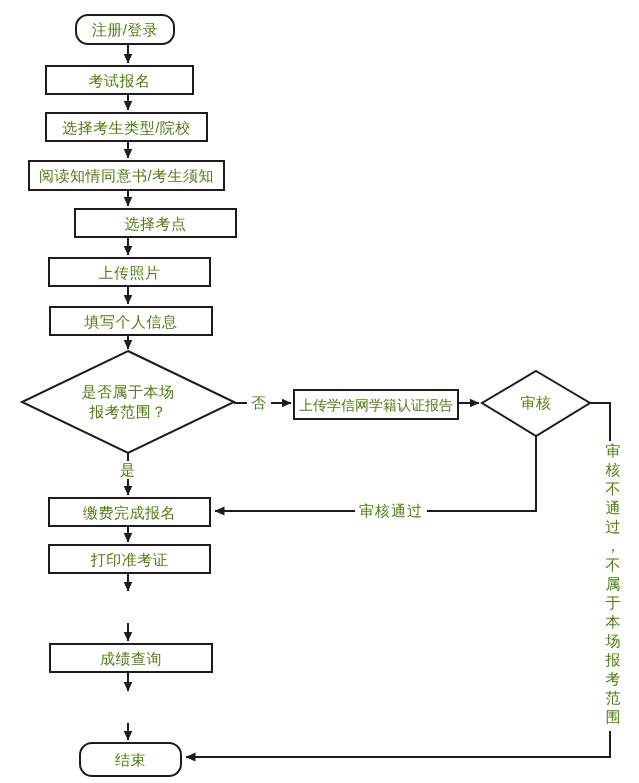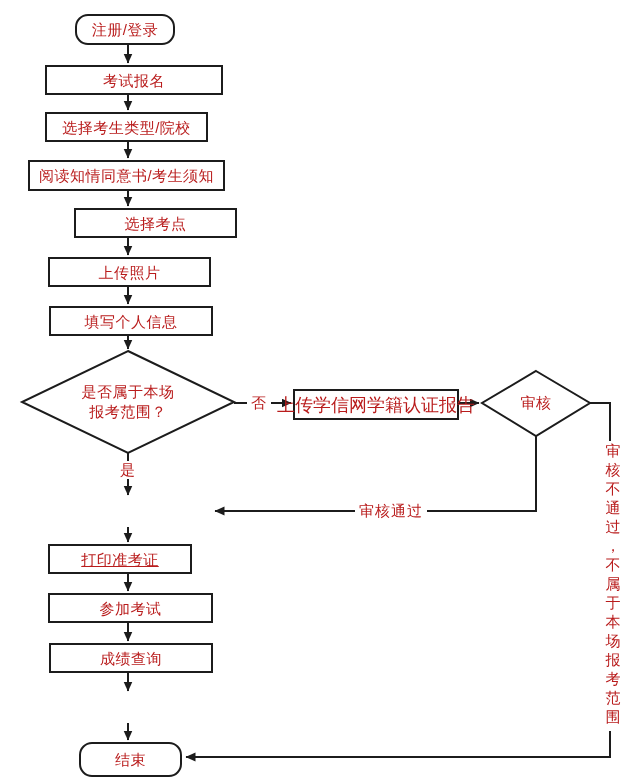--- a/index.html
+++ b/index.html
@@ -2,21 +2,21 @@
 <html><head>
 <meta charset="utf-8">
 <style>
   html, body { margin: 0; padding: 0; background: #ffffff; }
   .stage {
     position: relative;
     width: 639px;
     height: 783px;
     background: #ffffff;
     font-family: "Liberation Sans", sans-serif;
-    color: #b91c1c;
+    color: #4d7c0f;
     overflow: hidden;
   }
   .stage svg.connectors {
     position: absolute;
     left: 0; top: 0;
     z-index: 1;
   }
   .node {
     position: absolute;
     box-sizing: border-box;
@@ -25,21 +25,21 @@
     display: flex;
     align-items: center;
     justify-content: center;
     font-size: 15px;
     line-height: 1;
     white-space: nowrap;
     z-index: 2;
     letter-spacing: 0.5px;
   }
   .node.rounded { border-radius: 13px; }
-  .node.small { font-size: 18px; letter-spacing: 0; }
+  .node.small { font-size: 14px; letter-spacing: 0; }
   .dlabel {
     position: absolute;
     z-index: 2;
     display: flex;
     flex-direction: column;
     align-items: center;
     justify-content: center;
     text-align: center;
     font-size: 15px;
     line-height: 20px;
@@ -103,45 +103,45 @@
       <path d="M536 436 V511 H215" marker-end="url(#arrow)"></path>
       <path d="M590 403 H610 V757 H186" marker-end="url(#arrow)"></path>
 
       <polygon points="128,351 234,402 128,453 22,402" fill="#ffffff"></polygon>
       <polygon points="536,371 590,403 536,436 482,403" fill="#ffffff"></polygon>
     </g>
   </svg>
 
   <div class="node rounded" style="left:75px; top:14px; width:100px; height:31px;">注册/登录</div>
 
-  <div class="node" style="left:45px; top:65px; width:178px; height:30px;">考试报名</div>
+  <div class="node" style="left:45px; top:65px; width:149px; height:30px;">考试报名</div>
 
   <div class="node" style="left:45px; top:112px; width:163px; height:30px;">选择考生类型/院校</div>
 
   <div class="node" style="left:28px; top:160px; width:197px; height:31px;">阅读知情同意书/考生须知</div>
 
   <div class="node" style="left:45px; top:208px; width:163px; height:30px;margin-left:29px;">选择考点</div>
 
   <div class="node" style="left:48px; top:257px; width:163px; height:30px;">上传照片</div>
 
   <div class="node" style="left:49px; top:306px; width:164px; height:30px;">填写个人信息</div>
 
   <div class="dlabel" style="left:38px; top:372px; width:180px; height:60px;">
     <div>是否属于本场</div>
     <div>报考范围？</div>
   </div>
 
   <div class="node small" style="left:293px; top:389px; width:166px; height:31px;">上传学信网学籍认证报告</div>
 
   <div class="dlabel" style="left:506px; top:393px; width:60px; height:20px;">审核</div>
 
+  <div class="node" style="left:48px; top:497px; width:163px; height:30px;">缴费完成报名</div>
 
-  <div class="node" style="left:48px; top:544px; width:144px; height:30px;text-decoration:underline;">打印准考证</div>
+  <div class="node" style="left:48px; top:544px; width:163px; height:30px;">打印准考证</div>
 
-  <div class="node" style="left:48px; top:593px; width:165px; height:30px;">参加考试</div>
 
   <div class="node" style="left:49px; top:643px; width:164px; height:30px;">成绩查询</div>
 
 
   <div class="node rounded" style="left:79px; top:742px; width:103px; height:35px;">结束</div>
 
   <div class="elabel" style="left:247px; top:394px;">否</div>
 
   <div class="elabel" style="left:116px; top:461px;">是</div>
 

